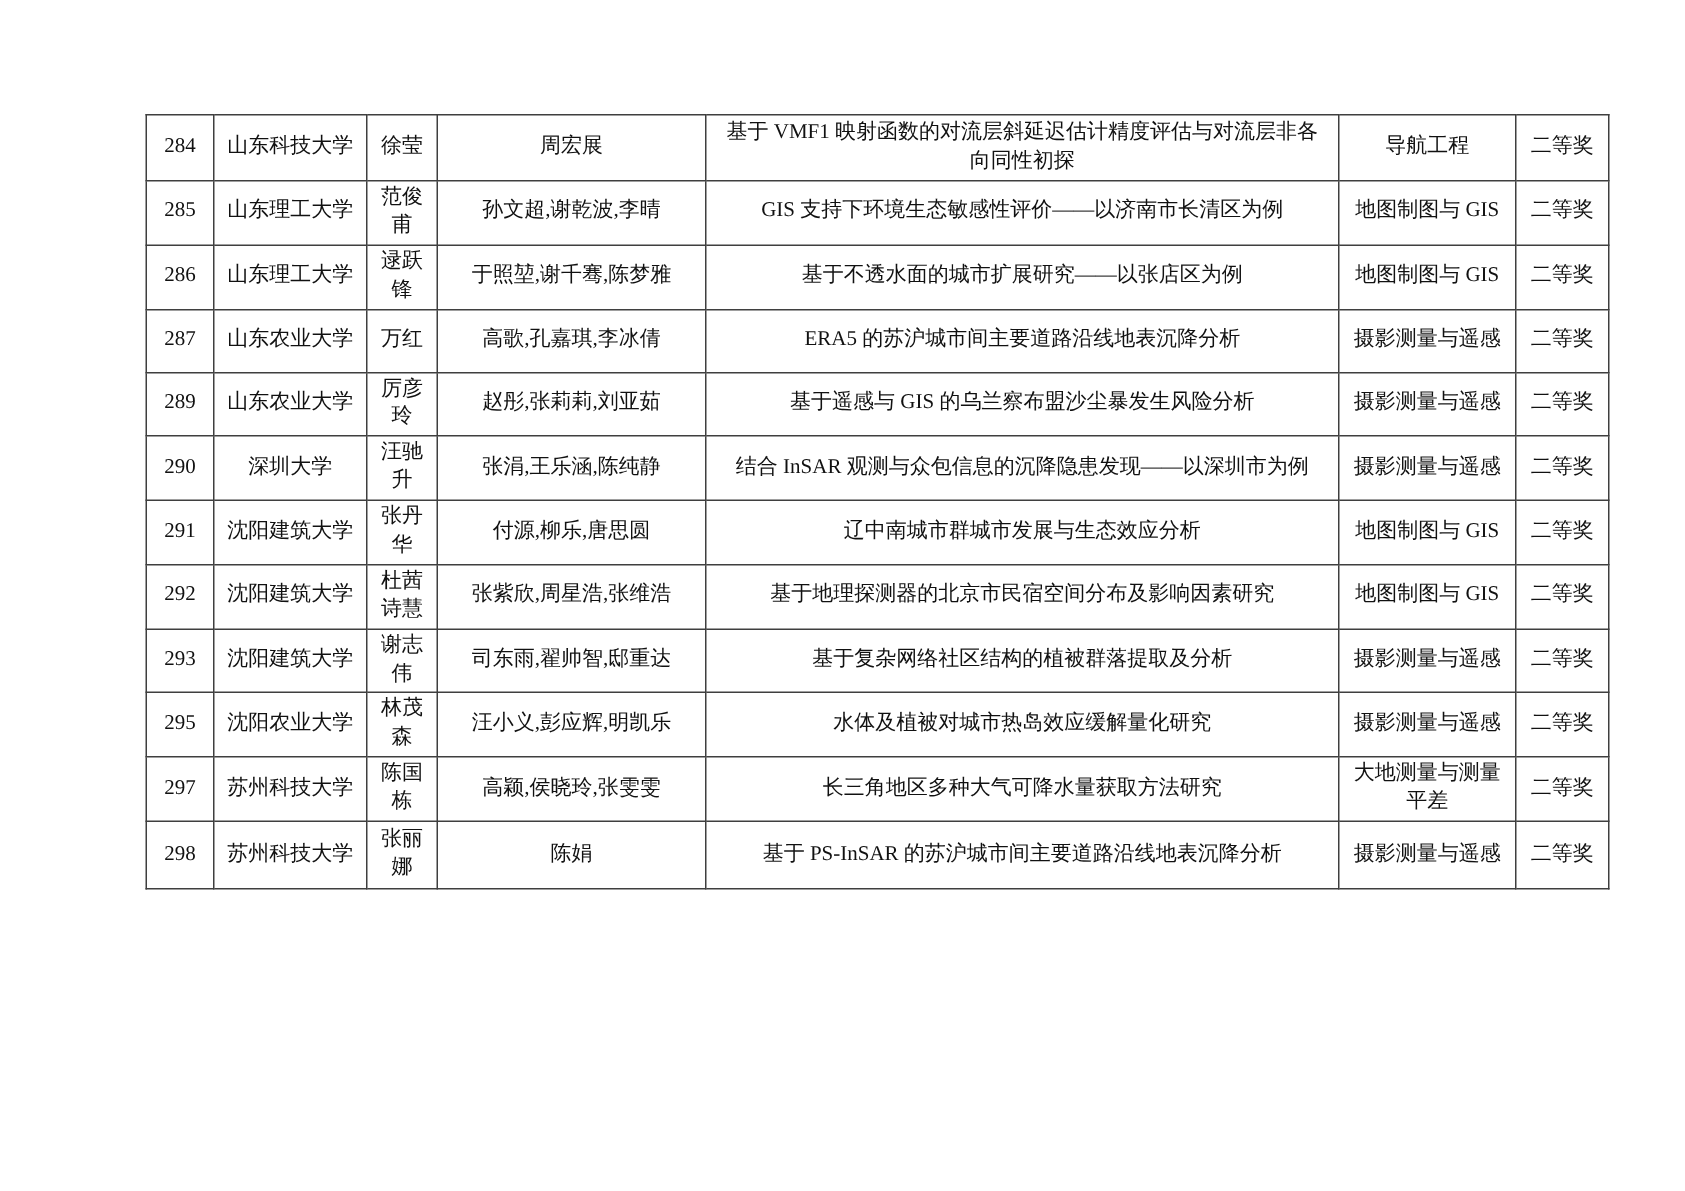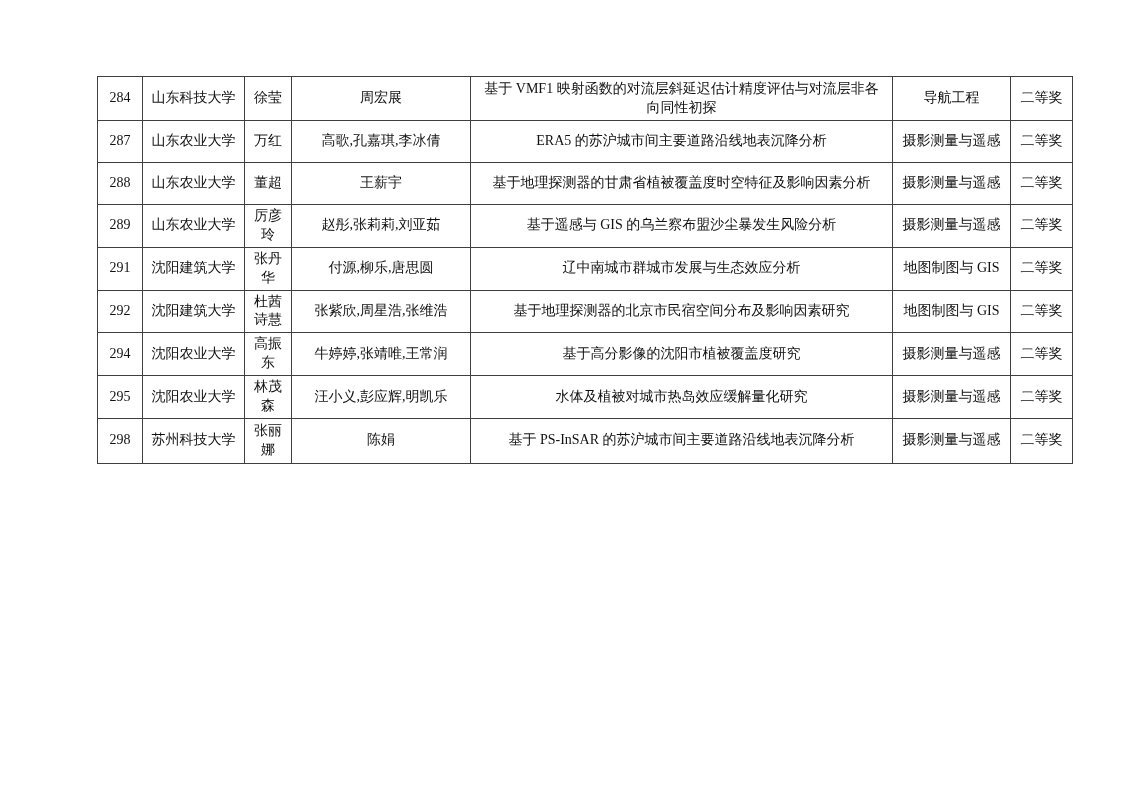--- a/index.html
+++ b/index.html
@@ -71,43 +71,61 @@
         <tr class="first-row">
           <td class="col-no">284</td>
           <td class="col-university">山东科技大学</td>
           <td class="col-leader">徐莹</td>
           <td class="col-members">周宏展</td>
           <td class="col-title">基于 VMF1 映射函数的对流层斜延迟估计精度评估与对流层非各向同性初探</td>
           <td class="col-category">导航工程</td>
           <td class="col-award">二等奖</td>
         </tr>
         <tr>
+          <td class="col-no">285</td>
+          <td class="col-university">山东理工大学</td>
+          <td class="col-leader">范俊甫</td>
+          <td class="col-members">孙文超,谢乾波,李晴</td>
+          <td class="col-title">GIS 支持下环境生态敏感性评价——以济南市长清区为例</td>
+          <td class="col-category">地图制图与 GIS</td>
+          <td class="col-award">二等奖</td>
+        </tr>
+        <tr>
+          <td class="col-no">286</td>
+          <td class="col-university">山东理工大学</td>
+          <td class="col-leader">逯跃锋</td>
+          <td class="col-members">于照堃,谢千骞,陈梦雅</td>
+          <td class="col-title">基于不透水面的城市扩展研究——以张店区为例</td>
+          <td class="col-category">地图制图与 GIS</td>
+          <td class="col-award">二等奖</td>
+        </tr>
+        <tr>
           <td class="col-no">287</td>
           <td class="col-university">山东农业大学</td>
           <td class="col-leader">万红</td>
           <td class="col-members">高歌,孔嘉琪,李冰倩</td>
           <td class="col-title">ERA5 的苏沪城市间主要道路沿线地表沉降分析</td>
           <td class="col-category">摄影测量与遥感</td>
           <td class="col-award">二等奖</td>
         </tr>
         <tr>
-          <td class="col-no">288</td>
-          <td class="col-university">山东农业大学</td>
-          <td class="col-leader">董超</td>
-          <td class="col-members">王薪宇</td>
-          <td class="col-title">基于地理探测器的甘肃省植被覆盖度时空特征及影响因素分析</td>
-          <td class="col-category">摄影测量与遥感</td>
-          <td class="col-award">二等奖</td>
-        </tr>
-        <tr>
           <td class="col-no">289</td>
           <td class="col-university">山东农业大学</td>
           <td class="col-leader">厉彦玲</td>
           <td class="col-members">赵彤,张莉莉,刘亚茹</td>
           <td class="col-title">基于遥感与 GIS 的乌兰察布盟沙尘暴发生风险分析</td>
+          <td class="col-category">摄影测量与遥感</td>
+          <td class="col-award">二等奖</td>
+        </tr>
+        <tr>
+          <td class="col-no">290</td>
+          <td class="col-university">深圳大学</td>
+          <td class="col-leader">汪驰升</td>
+          <td class="col-members">张涓,王乐涵,陈纯静</td>
+          <td class="col-title">结合 InSAR 观测与众包信息的沉降隐患发现——以深圳市为例</td>
           <td class="col-category">摄影测量与遥感</td>
           <td class="col-award">二等奖</td>
         </tr>
         <tr>
           <td class="col-no">291</td>
           <td class="col-university">沈阳建筑大学</td>
           <td class="col-leader">张丹华</td>
           <td class="col-members">付源,柳乐,唐思圆</td>
           <td class="col-title">辽中南城市群城市发展与生态效应分析</td>
           <td class="col-category">地图制图与 GIS</td>
@@ -116,35 +134,44 @@
         <tr>
           <td class="col-no">292</td>
           <td class="col-university">沈阳建筑大学</td>
           <td class="col-leader">杜茜诗慧</td>
           <td class="col-members">张紫欣,周星浩,张维浩</td>
           <td class="col-title">基于地理探测器的北京市民宿空间分布及影响因素研究</td>
           <td class="col-category">地图制图与 GIS</td>
           <td class="col-award">二等奖</td>
         </tr>
         <tr>
-          <td class="col-no">294</td>
-          <td class="col-university">沈阳农业大学</td>
-          <td class="col-leader">高振东</td>
-          <td class="col-members">牛婷婷,张靖唯,王常润</td>
-          <td class="col-title">基于高分影像的沈阳市植被覆盖度研究</td>
+          <td class="col-no">293</td>
+          <td class="col-university">沈阳建筑大学</td>
+          <td class="col-leader">谢志伟</td>
+          <td class="col-members">司东雨,翟帅智,邸重达</td>
+          <td class="col-title">基于复杂网络社区结构的植被群落提取及分析</td>
           <td class="col-category">摄影测量与遥感</td>
           <td class="col-award">二等奖</td>
         </tr>
         <tr>
           <td class="col-no">295</td>
           <td class="col-university">沈阳农业大学</td>
           <td class="col-leader">林茂森</td>
           <td class="col-members">汪小义,彭应辉,明凯乐</td>
           <td class="col-title">水体及植被对城市热岛效应缓解量化研究</td>
           <td class="col-category">摄影测量与遥感</td>
+          <td class="col-award">二等奖</td>
+        </tr>
+        <tr>
+          <td class="col-no">297</td>
+          <td class="col-university">苏州科技大学</td>
+          <td class="col-leader">陈国栋</td>
+          <td class="col-members">高颖,侯晓玲,张雯雯</td>
+          <td class="col-title">长三角地区多种大气可降水量获取方法研究</td>
+          <td class="col-category">大地测量与测量平差</td>
           <td class="col-award">二等奖</td>
         </tr>
         <tr class="last-row">
           <td class="col-no">298</td>
           <td class="col-university">苏州科技大学</td>
           <td class="col-leader">张丽娜</td>
           <td class="col-members">陈娟</td>
           <td class="col-title">基于 PS-InSAR 的苏沪城市间主要道路沿线地表沉降分析</td>
           <td class="col-category">摄影测量与遥感</td>
           <td class="col-award">二等奖</td>

